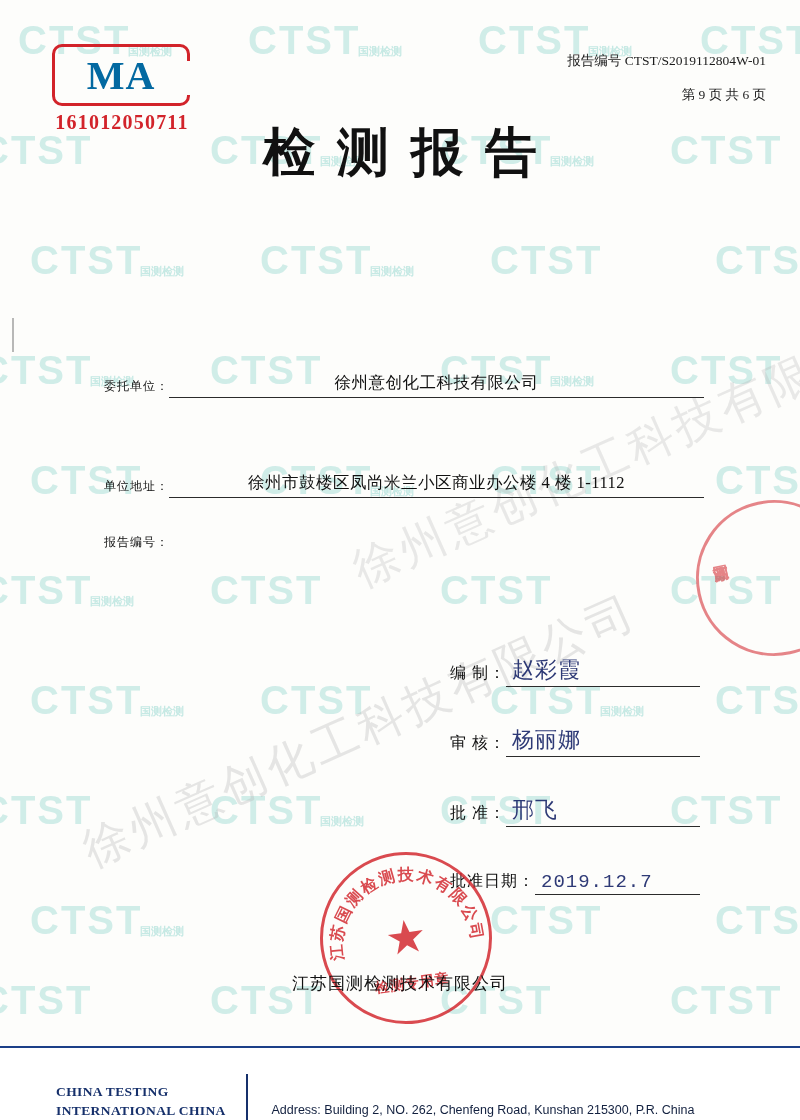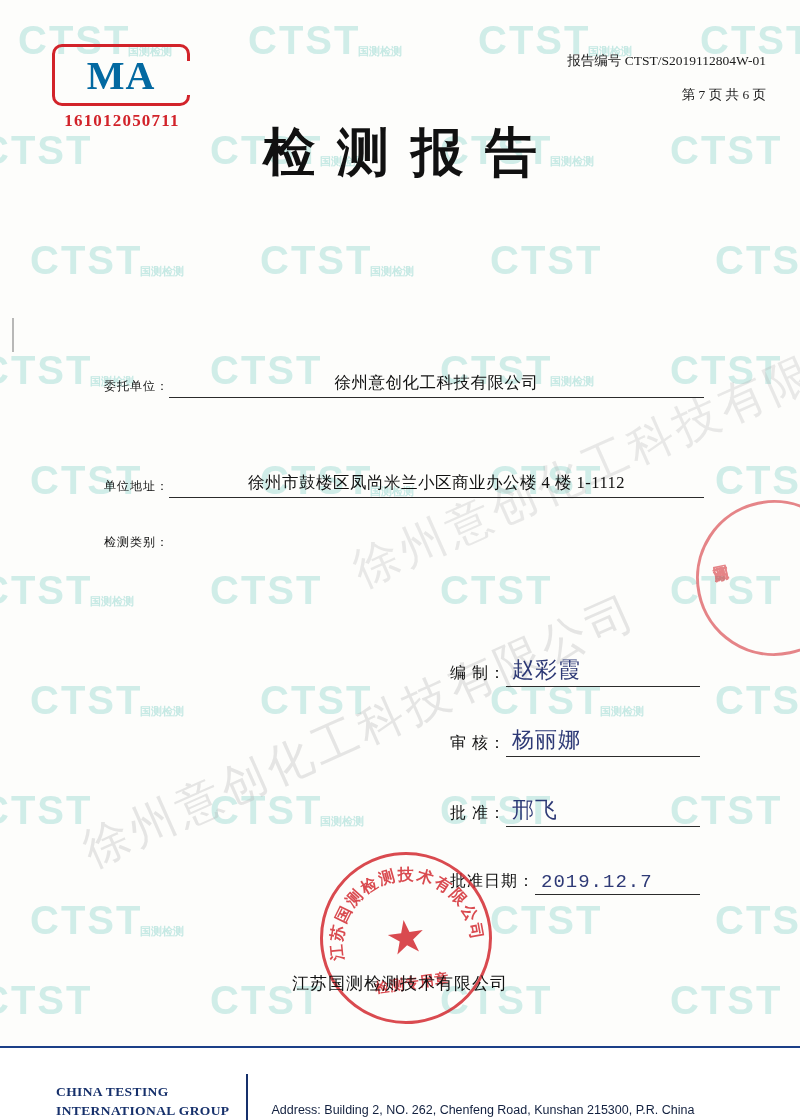--- a/index.html
+++ b/index.html
@@ -117,21 +117,21 @@
     position: absolute;
     right: -4px;
     top: 14px;
     width: 16px;
     height: 34px;
     background: #fdfdfb;
   }
   .cma-number {
     margin-top: 5px;
     font-family: "Liberation Serif", serif;
-    font-size: 17px;
+    font-size: 20px;
     font-weight: bold;
     color: #d2232a;
     letter-spacing: 1.2px;
     text-align: center;
     width: 140px;
   }
 
   
   .doc-title {
     position: absolute;
@@ -452,42 +452,42 @@
     <div class="wm wm-big" style="left:440px; top:978px;">CTST</div>
     <div class="wm wm-big" style="left:670px; top:978px;">CTST</div>
 
     <div class="wm-diag">徐州意创化工科技有限公司</div>
     <div class="wm-diag2">徐州意创化工科技有限公司</div>
   </div>
 
   <div class="edge-mark"></div>
 
   <div class="report-no">报告编号 CTST/S2019112804W-01</div>
-  <div class="page-no">第 7 页  共 6 页</div>
+  <div class="page-no">第 9 页  共 6 页</div>
 
   <div class="cma-block">
     <div class="cma-box">
       <div class="cma-text">MA</div>
       <div class="cma-cut"></div>
     </div>
     <div class="cma-number">161012050711</div>
   </div>
 
   <div class="doc-title">检测报告</div>
 
   <div class="field f1">
     <div class="field-label">委托单位：</div>
     <div class="field-value">徐州意创化工科技有限公司</div>
   </div>
   <div class="field f2">
     <div class="field-label">单位地址：</div>
     <div class="field-value">徐州市鼓楼区凤尚米兰小区商业办公楼 4 楼 1-1112</div>
   </div>
   <div class="field f3">
-    <div class="field-label">检测类别：</div>
+    <div class="field-label">报告编号：</div>
   </div>
 
   <div class="sig-row s1">
     <div class="sig-label">编    制：</div>
     <div class="sig-line">
       <span class="handwrite">赵彩霞</span>
     </div>
   </div>
   <div class="sig-row s3">
     <div class="sig-label">批    准：</div>
@@ -519,21 +519,21 @@
 
   <div class="stamp-right">
     <div class="stamp-right-txt">江苏国测</div>
   </div>
 
   <div class="company-line">江苏国测检测技术有限公司</div>
 
   <div class="footer">
     <div class="footer-left">
       <div>CHINA TESTING</div>
-      <div>INTERNATIONAL GROUP</div>
+      <div>INTERNATIONAL CHINA</div>
     </div>
     <div class="footer-div"></div>
     <div class="footer-right">
       <div>Address: Building 2, NO. 262, Chenfeng Road, Kunshan 215300, P.R. China</div>
     </div>
   </div>
 
 </div>
 
 </body></html>

